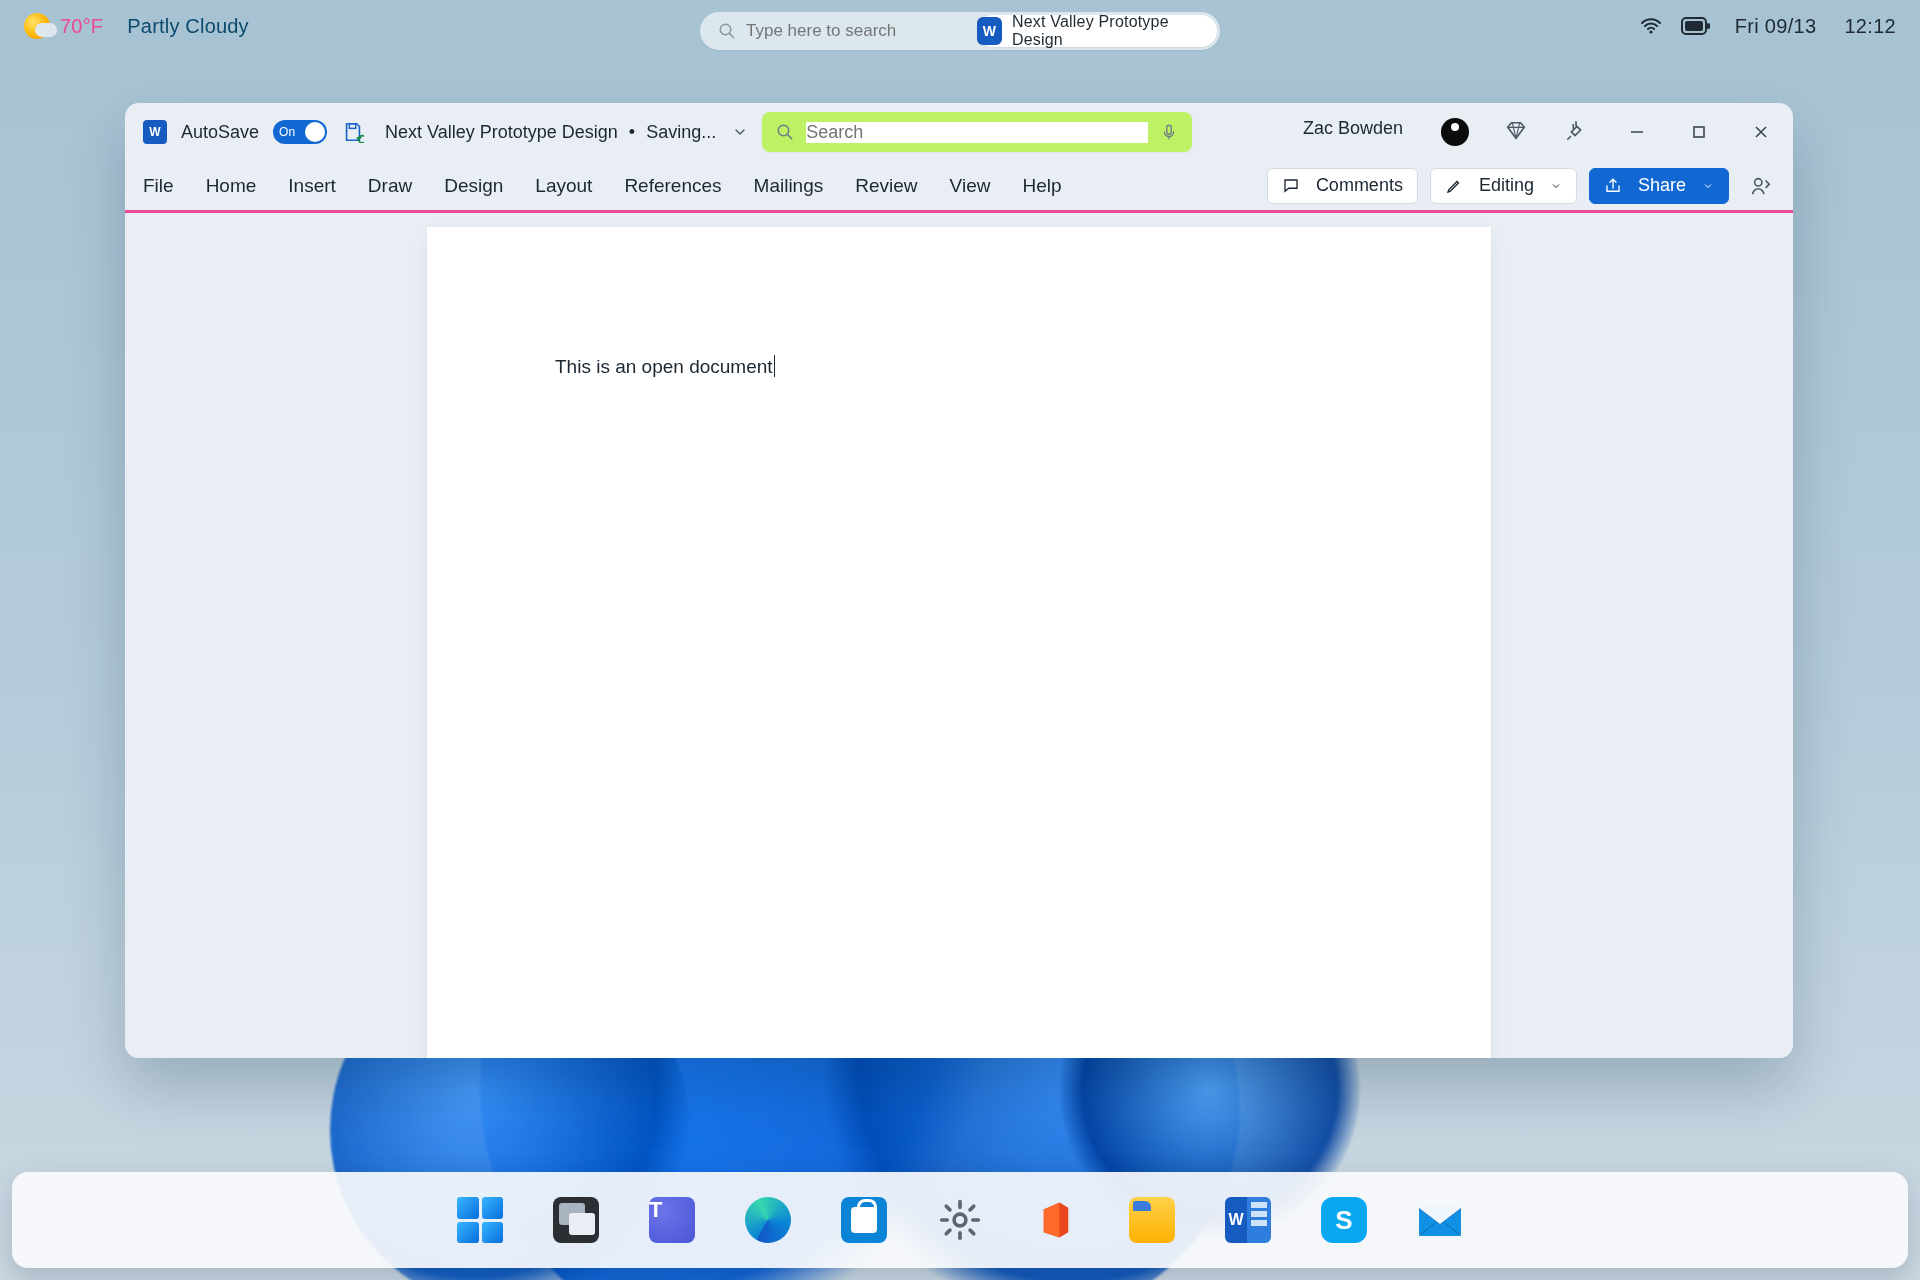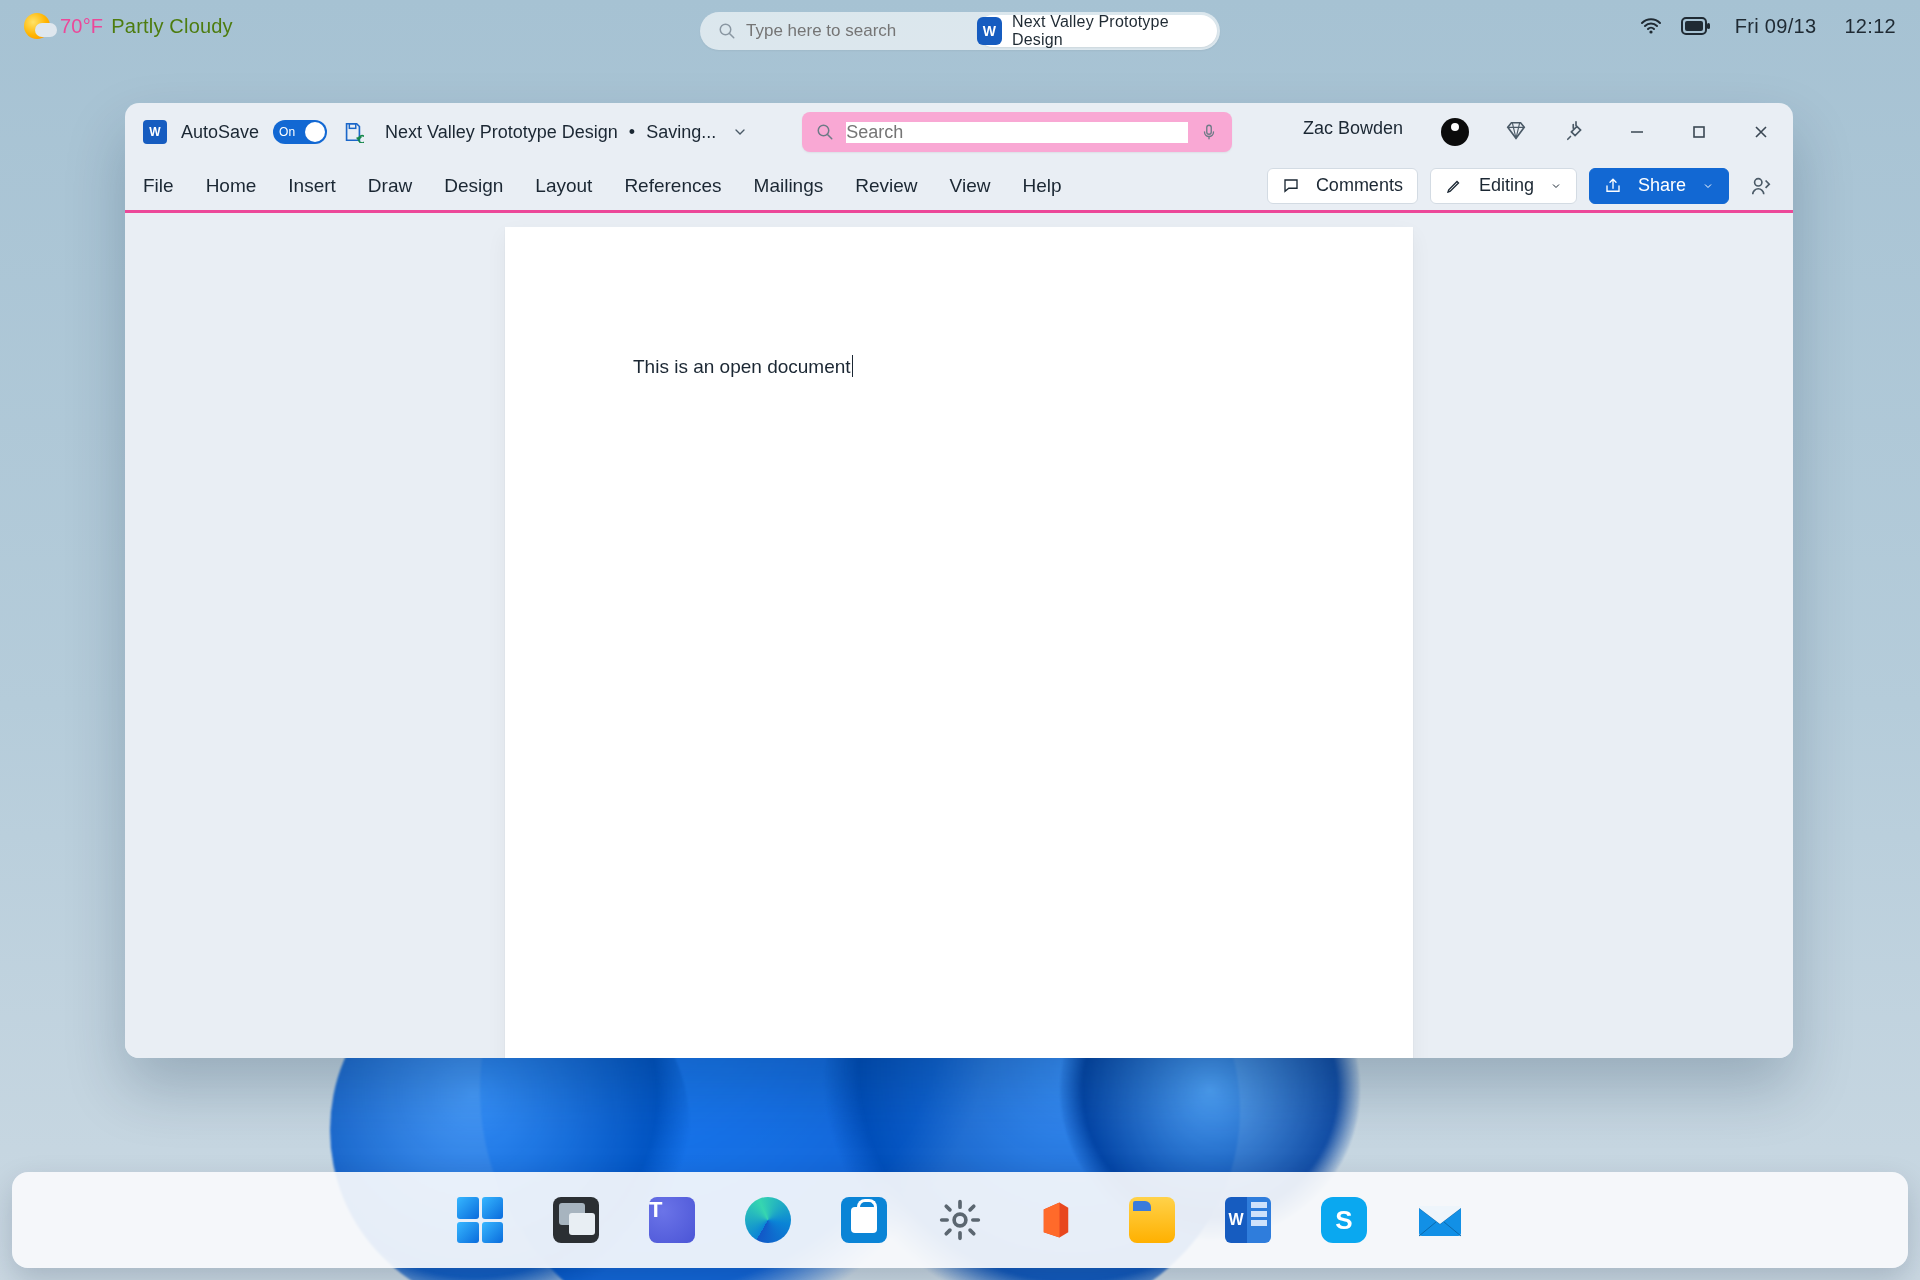--- a/index.html
+++ b/index.html
@@ -17,21 +17,21 @@
 
   
   .topbar {
     position: absolute; left:0; top:0; width:100%; height:52px;
     display:flex; align-items:center; padding: 0 24px;
     color:#2a3d4a; font-size:20px; letter-spacing:.2px;
   }
   .weather-ico { width:26px; height:26px; border-radius:50%; background: radial-gradient(circle at 35% 35%, #ffe36a 0%, #ffb400 55%, #ff8a00 100%); margin-right:10px; position:relative; }
   .weather-ico::after{content:""; position:absolute; left:11px; top:10px; width:22px;height:14px;border-radius:10px;background:#dfe7ee;}
   .temp { color:#ec4899; font-weight:400; }
-  .cond { color:#4d7c0f; margin-left:8px; }
+  .cond { color:#0c4a6e; margin-left:24px; }
 
   .top-search {
     position:absolute; left:50%; transform:translateX(-50%); top:12px;
     width:520px; height:38px; border-radius:19px;
     background: rgba(255,255,255,0.6);
     display:flex; align-items:center; padding:3px 3px 3px 18px;
     box-shadow: 0 1px 2px rgba(0,0,0,.05);
   }
   .top-search svg { flex:0 0 auto; }
   .top-search input {
@@ -62,21 +62,21 @@
   .wlogo-sq { width:24px;height:24px;border-radius:4px;background:#165cc0;display:flex;align-items:center;justify-content:center;color:#fff;font-weight:700;font-size:12px; }
   .autosave-label { font-size:18px; }
   .toggle { width:54px;height:24px;border-radius:12px;background:#1268d3;position:relative;display:flex;align-items:center;padding:0 6px;color:#fff;font-size:12px;}
   .toggle .knob{position:absolute;right:2px;top:2px;width:20px;height:20px;border-radius:50%;background:#fff;}
   .qat-ico { width:24px;height:24px; color:#1b67c9; display:flex;align-items:center;justify-content:center;}
   .doc-title { font-size:18px; margin-left:6px; }
   .dot{padding:0 6px;}
   .saving{}
   .chev{margin-left:2px;color:#4b5a67}
   .tb-search {
-    margin-left:40px; width:430px; height:40px; border-radius:8px; background:#f9a8d4;
+    width:430px; height:40px; border-radius:8px; background:#bef264;
     display:flex; align-items:center; padding:4px 14px; gap:12px; box-shadow:0 1px 2px rgba(0,0,0,.06);
   }
   .tb-search input{ flex:1; border:none; outline:none; font-size:18px; color:#55626e;}
   .tb-right{ margin-left:auto; display:flex; gap:34px;}
   .uname{ font-size:18px; margin-right:4px;}
   .avatar{ width:28px;height:28px;border-radius:50%;background:#0c0c0c;position:relative;}
   .avatar::after{content:"";position:absolute;left:10px;top:5px;width:8px;height:8px;border-radius:50%;background:#fff;}
   .tb-ico{width:26px;height:26px;color:#4b5a67;display:flex;align-items:center;justify-content:center;}
   .winbtn{width:28px;height:28px;display:flex;align-items:center;justify-content:center;color:#3a4753;}
 
@@ -86,21 +86,21 @@
   }
   .ribbon .tab{cursor:default;}
   .ribbon .right{margin-left:auto; display:flex; align-items:center; gap:12px;}
   .btn{height:36px;border-radius:6px;background:#fff;border:1px solid #d3dbe3;display:flex;align-items:center;gap:16px;padding:0 14px;font-size:18px;color:#1b2733;}
   .btn.share{background:#1268d3;color:#fff;border-color:#1268d3;}
   .btn svg{flex:0 0 auto;}
   .copilot{width:28px;height:28px;color:#4b5a67;display:flex;align-items:center;justify-content:center;margin-left:6px;}
 
   .canvas-wrap{ flex:1; display:flex; justify-content:center; overflow:hidden; background:#e9eef4; }
   .page{
-    margin-top:14px; width:908px; height:100%; background:#fff; box-shadow:0 1px 2px rgba(0,0,0,.05),0 8px 20px rgba(0,0,0,.05);
+    margin-top:14px; width:1064px; height:100%; background:#fff; box-shadow:0 1px 2px rgba(0,0,0,.05),0 8px 20px rgba(0,0,0,.05);
     position:relative;
   }
   .doc-text{
     position:absolute; left:128px; top:128px; font-size:19px; color:#1b2733;
   }
   .cursor{display:inline-block;width:1px;height:22px;background:#1b2733;vertical-align:-4px;margin-left:1px;}
 
   
   .taskbar{
     position:absolute; left:12px; right:12px; bottom:12px; height:96px;

